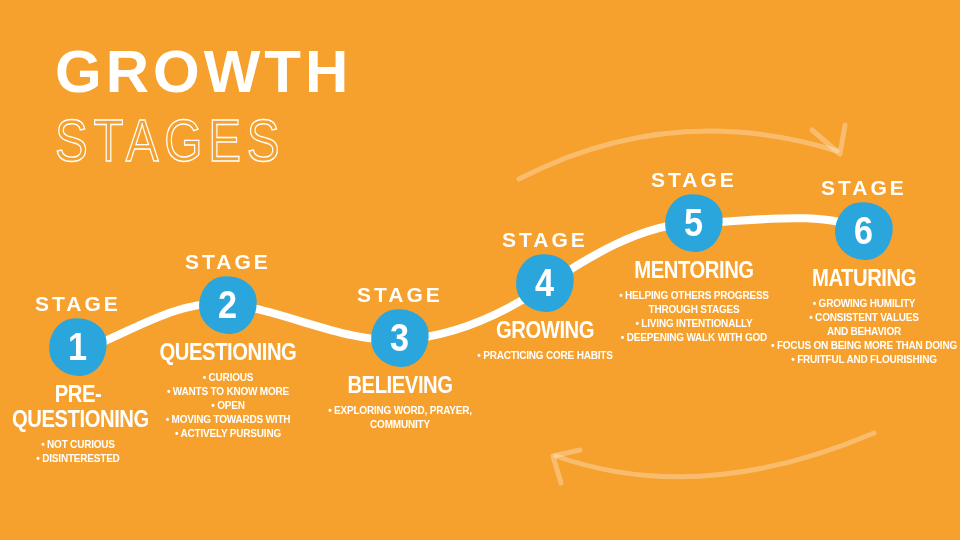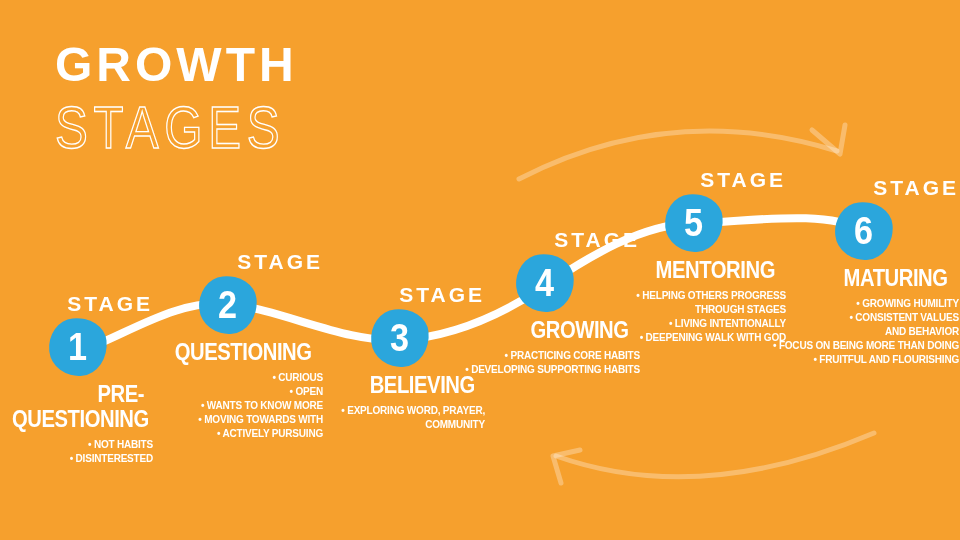--- a/index.html
+++ b/index.html
@@ -6,33 +6,33 @@
   body { width:960px; height:540px; overflow:hidden; font-family:"Liberation Sans", sans-serif; }
   .canvas {
     position:relative; width:960px; height:540px;
     background:#F6A02D; overflow:hidden;
   }
   .layer { position:absolute; left:0; top:0; z-index:1; }
 
   
   .title { position:absolute; left:55px; top:40px; z-index:3; }
   .title-bold {
-    font-size:48px; font-weight:800; color:#FFFFFF;
+    font-size:60px; font-weight:800; color:#FFFFFF;
     letter-spacing:4px; line-height:1.05;
   }
   .title-outline {
     font-size:60px; font-weight:400; letter-spacing:7px; line-height:1.0;
     margin-top:8px;
     color:transparent;
     -webkit-text-stroke:1.4px #FFFFFF;
     transform:scaleX(0.82); transform-origin:left center;
   }
 
   
-  .stage { position:absolute; z-index:2; text-align:right; color:#FFFFFF; }
+  .stage { position:absolute; z-index:2; text-align:center; color:#FFFFFF; }
   .s1 { left:3px;   top:292px; width:150px; }
   .s2 { left:133px; top:250px; width:190px; }
   .s3 { left:315px; top:283px; width:170px; }
   .s4 { left:450px; top:228px; width:190px; }
   .s5 { left:602px; top:168px; width:184px; }
   .s6 { left:769px; top:176px; width:190px; }
 
   .stage-label {
     font-size:21px; font-weight:800; letter-spacing:3px;
     line-height:24px; color:#FFFFFF;
@@ -90,37 +90,37 @@
   <div class="stage s1">
     <div class="stage-label">STAGE</div>
     <div class="bubble">
       <span>1</span>
     </div>
     <div class="stage-name">
       <div>PRE-</div>
       <div>QUESTIONING</div>
     </div>
     <div class="bullets">
-      <div class="bullet">NOT HABITS</div>
+      <div class="bullet">NOT CURIOUS</div>
       <div class="bullet">DISINTERESTED</div>
     </div>
   </div>
 
   <div class="stage s2">
     <div class="stage-label">STAGE</div>
     <div class="bubble">
       <span>2</span>
     </div>
     <div class="stage-name">
       <div>QUESTIONING</div>
     </div>
     <div class="bullets">
       <div class="bullet">CURIOUS</div>
+      <div class="bullet">WANTS TO KNOW MORE</div>
       <div class="bullet">OPEN</div>
-      <div class="bullet">WANTS TO KNOW MORE</div>
       <div class="bullet">MOVING TOWARDS WITH</div>
       <div class="bullet">ACTIVELY PURSUING</div>
     </div>
   </div>
 
   <div class="stage s3">
     <div class="stage-label">STAGE</div>
     <div class="bubble">
       <span>3</span>
     </div>
@@ -136,21 +136,20 @@
   <div class="stage s4">
     <div class="stage-label">STAGE</div>
     <div class="bubble">
       <span>4</span>
     </div>
     <div class="stage-name">
       <div>GROWING</div>
     </div>
     <div class="bullets">
       <div class="bullet">PRACTICING CORE HABITS</div>
-      <div class="bullet">DEVELOPING SUPPORTING HABITS</div>
     </div>
   </div>
 
   <div class="stage s5">
     <div class="stage-label">STAGE</div>
     <div class="bubble">
       <span>5</span>
     </div>
     <div class="stage-name">
       <div>MENTORING</div>

